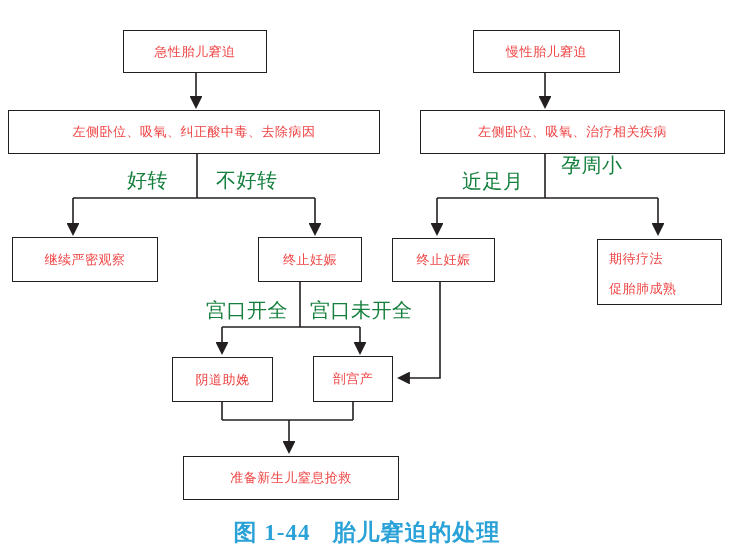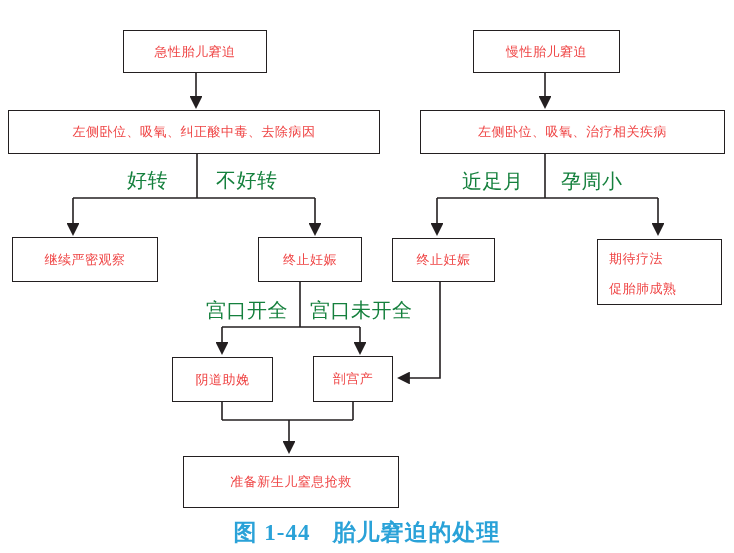--- a/index.html
+++ b/index.html
@@ -123,29 +123,29 @@
 
   <div class="node multiline" style="left:597px;top:239px;width:125px;height:66px;">
     <span>期待疗法</span>
     <span>促胎肺成熟</span>
   </div>
 
   <div class="node" style="left:172px;top:357px;width:101px;height:45px;">阴道助娩</div>
 
   <div class="node" style="left:313px;top:356px;width:80px;height:46px;">剖宫产</div>
 
-  <div class="node" style="left:183px;top:456px;width:216px;height:52px;">准备新生儿窒息抢救</div>
+  <div class="node" style="left:183px;top:456px;width:216px;height:44px;">准备新生儿窒息抢救</div>
 
   <div class="edge-label" style="left:127px;top:167px;">好转</div>
 
   <div class="edge-label" style="left:216px;top:167px;">不好转</div>
 
   <div class="edge-label" style="left:462px;top:168px;">近足月</div>
 
-  <div class="edge-label" style="left:561px;top:168px;">孕周小</div>
+  <div class="edge-label" style="left:561px;top:152px;">孕周小</div>
 
   <div class="edge-label" style="left:206px;top:297px;">宫口开全</div>
 
   <div class="edge-label" style="left:310px;top:297px;">宫口未开全</div>
 
   <div class="caption">
     <span>图 1-44</span><span class="fig-title">胎儿窘迫的处理</span>
   </div>
 
 </div>

